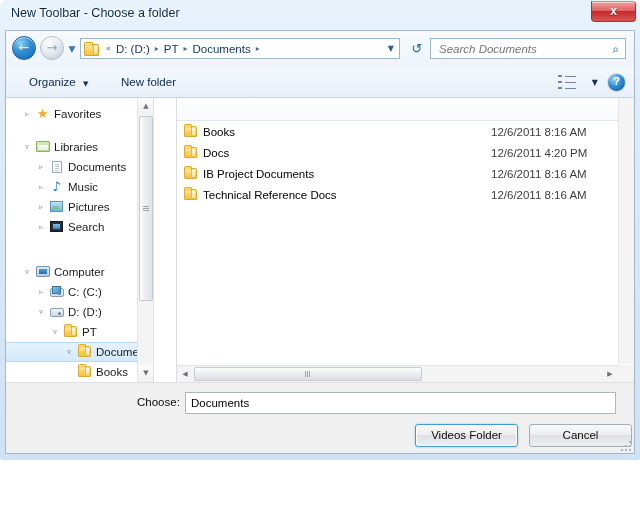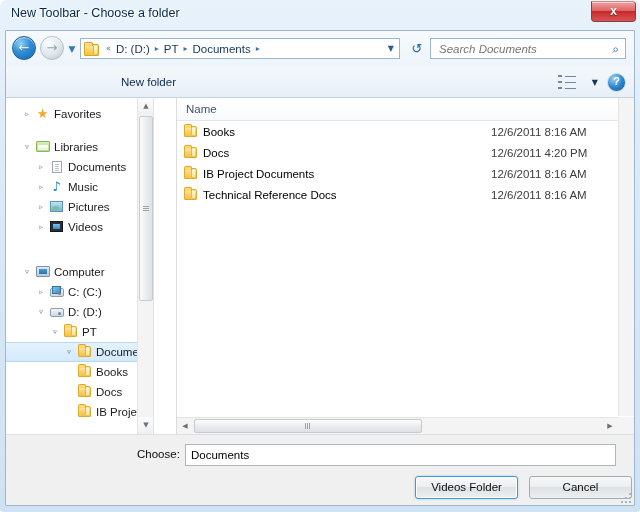--- a/index.html
+++ b/index.html
@@ -8,21 +8,21 @@
     width: 640px; height: 512px;
     overflow: hidden;
     font-family: "Liberation Sans", sans-serif;
     background: #ffffff;
   }
 
   
   #window {
     position: absolute;
     left: 0; top: 0;
-    width: 640px; height: 512px;
+    width: 640px; height: 460px;
     background: linear-gradient(180deg,#e8f2fb 0%, #d9e9f7 40%, #cfe2f4 100%);
     border-radius: 7px 7px 3px 3px;
     padding: 0;
   }
   #window-inner {
     position: absolute;
     left: 5px; top: 30px; right: 5px; bottom: 6px;
     background: #f0f0f0;
     border: 1px solid #9fb6cd;
     border-radius: 1px;
@@ -475,20 +475,24 @@
         <span>↺</span>
       </div>
 
       <div id="searchbox">
         <input id="search-input" type="text" placeholder="Search Documents" style="">
         <span id="search-icon">⌕</span>
       </div>
     </div>
 
     <div id="toolbar">
+      <div class="tb-item" id="organize-button">
+        <span>Organize</span>
+        <span id="organize-caret">▼</span>
+      </div>
       <div class="tb-item" id="newfolder-button">
         <span>New folder</span>
       </div>
       <div id="viewmode-button">
         <span class="vm-row" style="top:1px"></span>
           <span class="vm-line" style="top:2px;width:11px"></span>
         <span class="vm-row" style="top:7px"></span>
           <span class="vm-line" style="top:8px;width:11px"></span>
         <span class="vm-row" style="top:13px"></span>
           <span class="vm-line" style="top:14px;width:11px"></span>
@@ -526,21 +530,21 @@
           <span class="node-label">Music</span>
         </div>
         <div class="tree-node" style="padding-left:28px">
           <span class="expander">▹</span>
           <span class="ico"><span class="pic-icon"></span></span>
           <span class="node-label">Pictures</span>
         </div>
         <div class="tree-node" style="padding-left:28px">
           <span class="expander">▹</span>
           <span class="ico"><span class="vid-icon"></span></span>
-          <span class="node-label">Videos</span>
+          <span class="node-label">Search</span>
         </div>
 
         <div class="tree-node" style="margin-top:25px;padding-left:14px">
           <span class="expander open">▿</span>
           <span class="ico"><span class="pc-icon"></span></span>
           <span class="node-label">Computer</span>
         </div>
 
         <div class="tree-node" style="padding-left:28px">
           <span class="expander">▹</span>
@@ -581,21 +585,20 @@
               <span class="grip"></span>
             </div>
           <div class="sb-arrow down">▼</div>
         </div>
       </div>
 
       <div id="splitter"></div>
 
       <div id="filelist">
         <div id="list-header">
-          <div class="col-head" id="col-name">Name</div>
         </div>
 
         <div id="list-rows">
           <div class="file-row">
             <span class="fr-icon"><span class="mini-folder"></span></span>
             <span class="fr-name">Books</span>
             <span class="fr-date">12/6/2011 8:16 AM</span>
           </div>
           <div class="file-row">
             <span class="fr-icon"><span class="mini-folder"></span></span>

